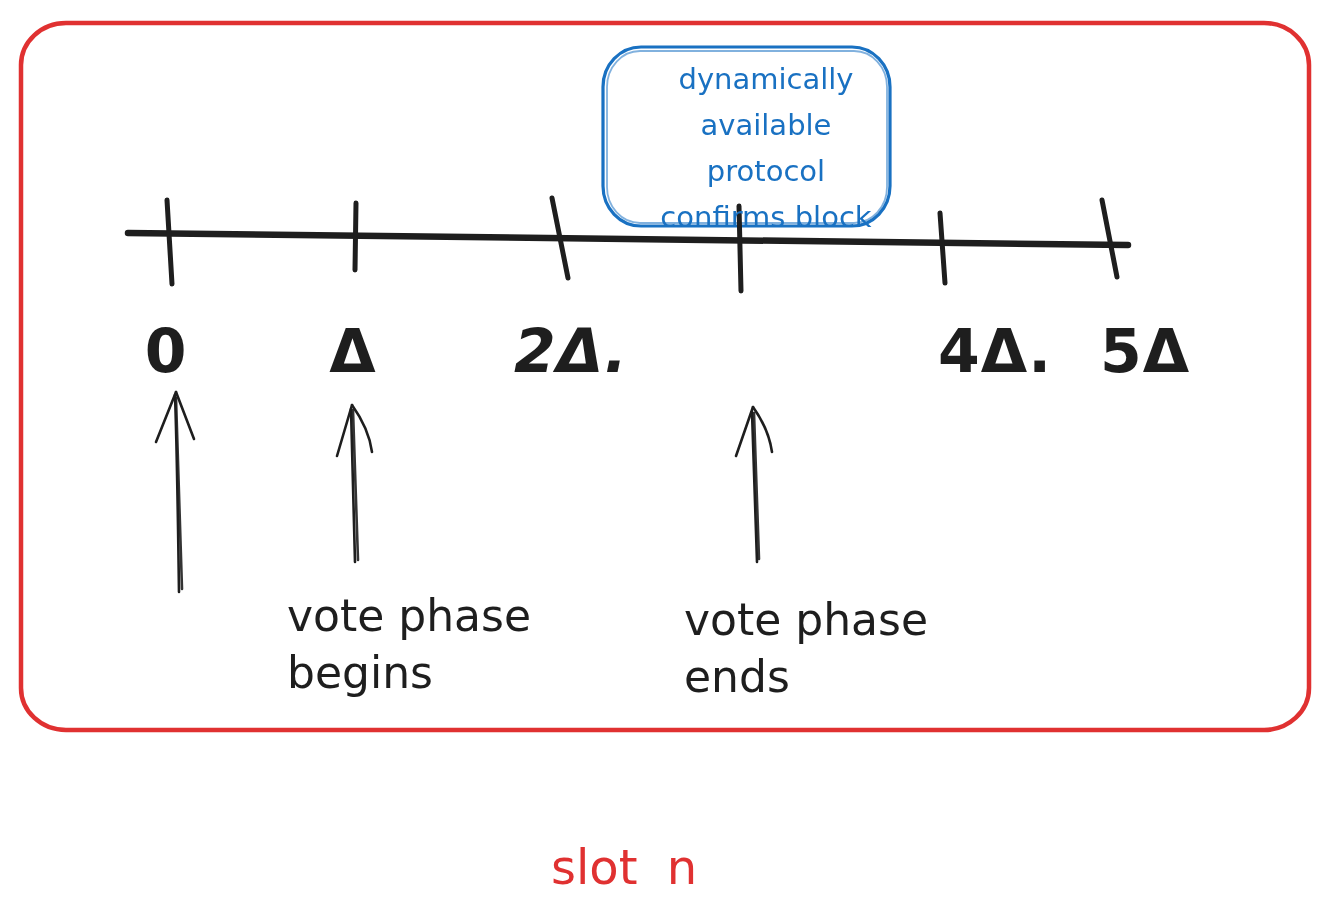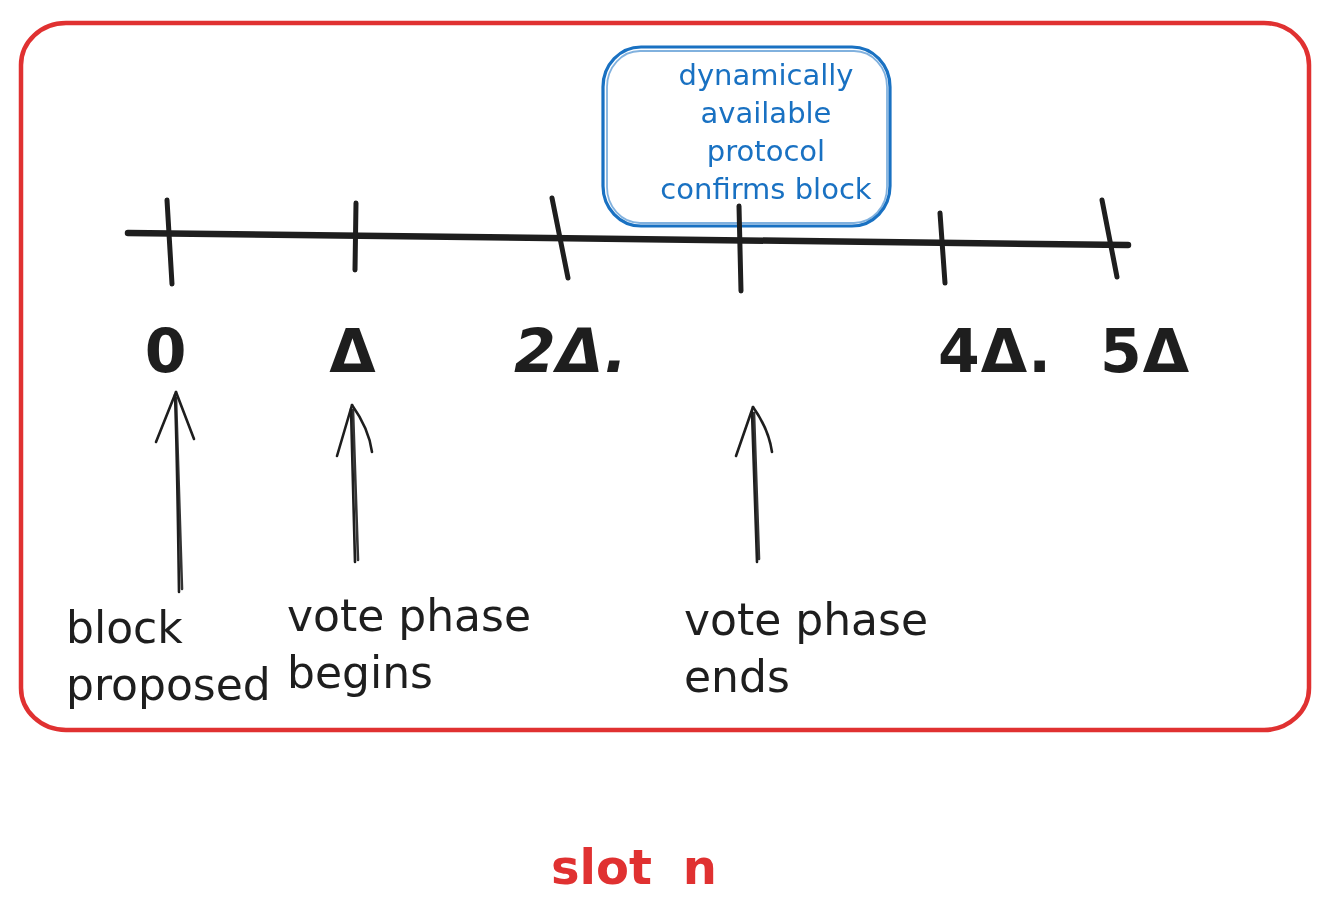--- a/index.html
+++ b/index.html
@@ -24,42 +24,42 @@
   .callout-stroke.echo{stroke-width:1.8;opacity:.55;}
   .axis-stroke{fill:none;stroke:var(--ink-black);stroke-width:6.5;stroke-linecap:round;}
   .tick-stroke{fill:none;stroke:var(--ink-black);stroke-width:5;stroke-linecap:round;}
   .arrow-stroke{fill:none;stroke:var(--ink-black);stroke-width:2.6;stroke-linecap:round;stroke-linejoin:round;}
 
   .txt{position:absolute;white-space:pre-line;}
   .callout-text{
     left:604px;top:56px;width:324px;
     text-align:center;
     color:var(--callout-blue);
-    font-size:29px;line-height:38px;
+    font-size:29px;line-height:46px;
     font-weight:400;
   }
   .tick-label{
     top:316px;
     transform:translateX(-50%);
     font-size:60px;font-weight:700;
     letter-spacing:1px;
   }
   .tick-label-0{left:166px;} .tick-label-1{left:353px;}
   .tick-label-2{left:571px;font-style:italic;} .tick-label-3{left:781px;}
   .tick-label-4{left:955px;margin-left:40px;} .tick-label-5{left:1145px;}
 
   .event-label{font-size:44px;line-height:57px;font-weight:400;}
   .event-label-0{left:66px;top:599px;}
   .event-label-1{left:287px;top:587px;}
   .event-label-2{left:684px;top:591px;}
 
   .slot-label{
     left:551px;top:839px;
     color:var(--frame-red);
-    font-size:48px;font-weight:700;
+    font-size:48px;font-weight:400;
     word-spacing:14px;
   }
 </style>
 </head>
 <body>
 
 <div class="canvas">
 
   <svg class="layer" viewBox="0 0 1332 919" aria-hidden="true">
 
@@ -103,22 +103,20 @@
 available
 protocol
 confirms block</div>
 
   <div class="txt tick-label tick-label-0">0</div>
   <div class="txt tick-label tick-label-1">Δ</div>
   <div class="txt tick-label tick-label-2">2Δ.</div>
   <div class="txt tick-label tick-label-4">4Δ.</div>
   <div class="txt tick-label tick-label-5">5Δ</div>
 
-  <div class="txt event-label event-label-0">block
-proposed</div>
   <div class="txt event-label event-label-1">vote phase
 begins</div>
   <div class="txt event-label event-label-2">vote phase
 ends</div>
 
   <div class="txt slot-label">slot n</div>
 
 </div>
 
 </body></html>

